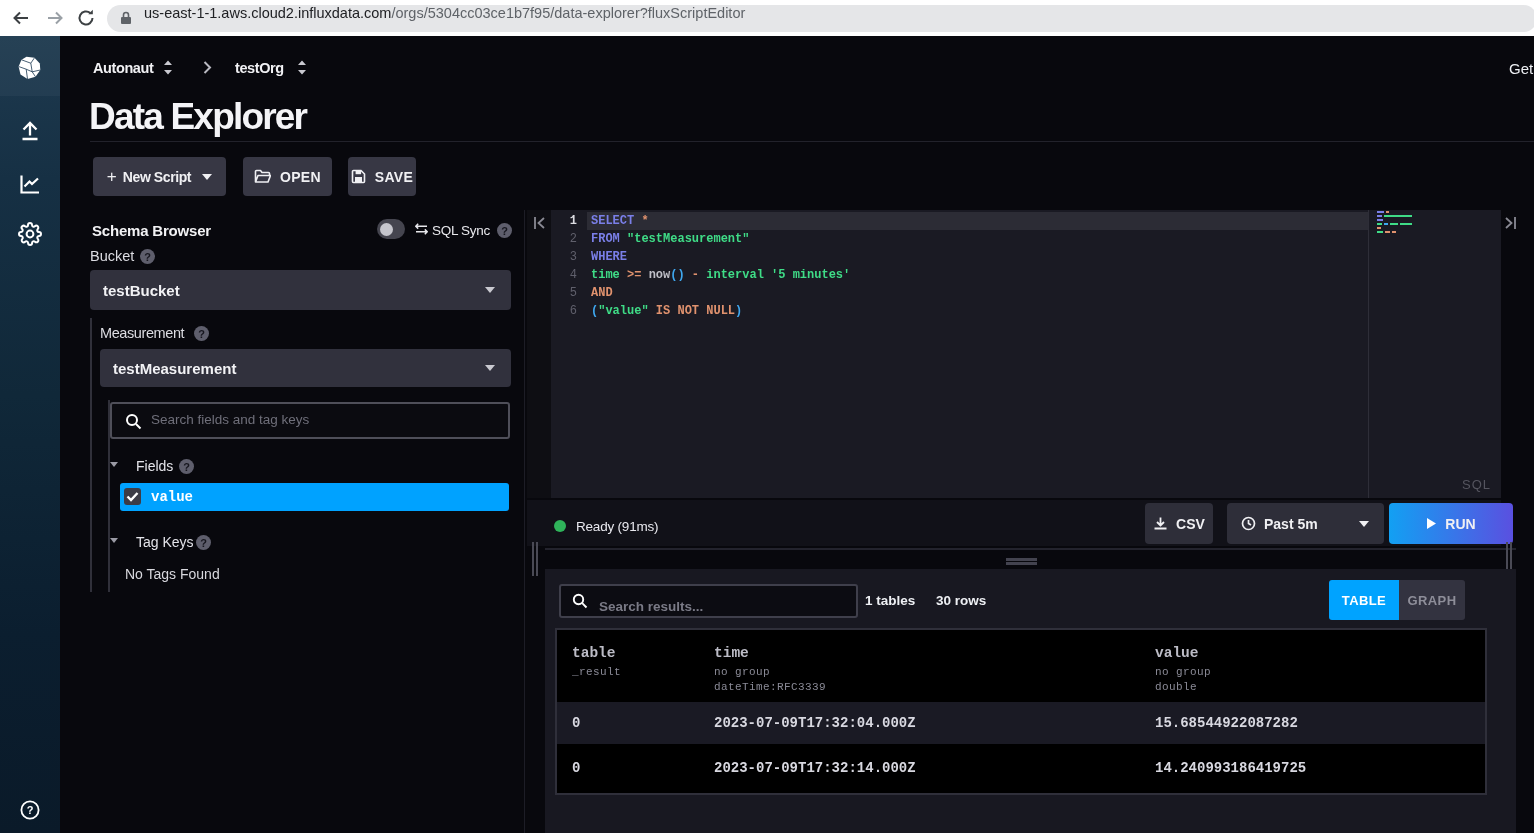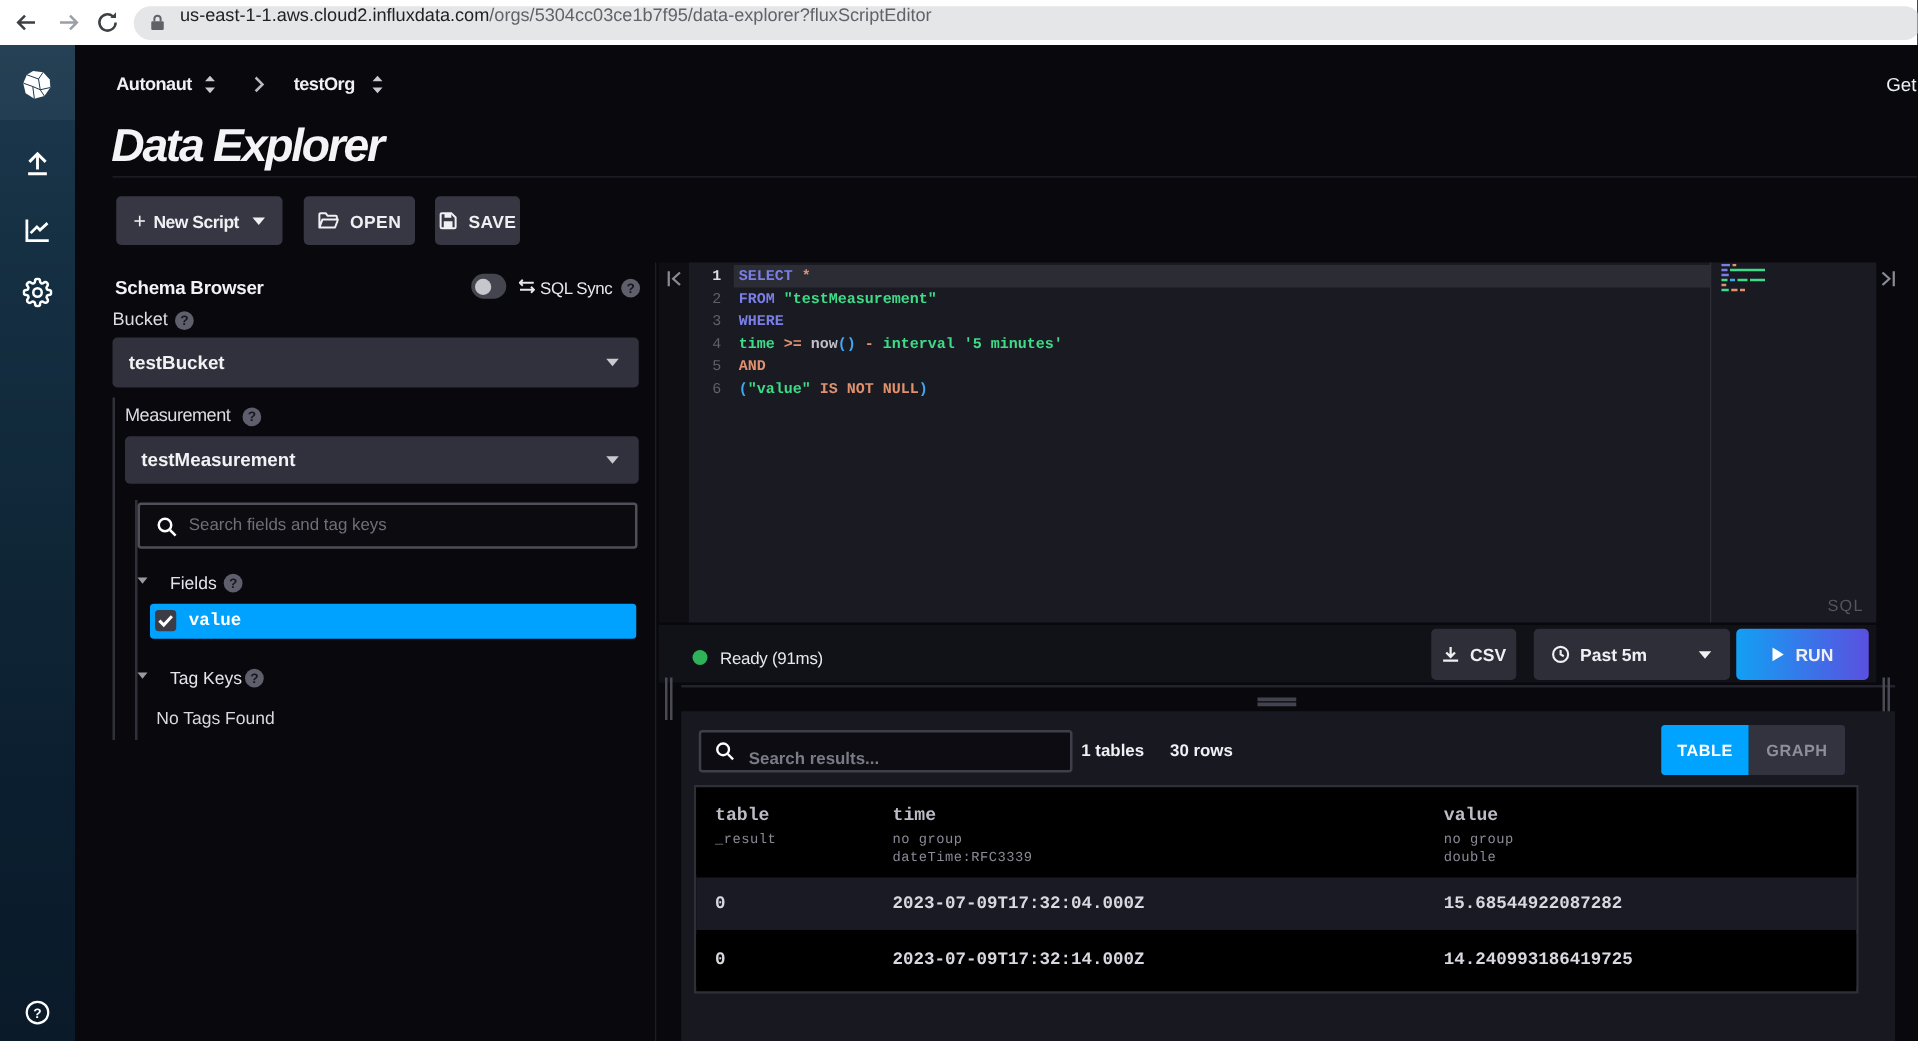--- a/index.html
+++ b/index.html
@@ -12,21 +12,21 @@
   #chrome { left:0; top:0; width:1534px; height:36px; background:#ffffff; }
   #urlpill { left:107px; top:5px; width:1430px; height:27px; background:#e5e6e8; border-radius:14px; }
   #urltxt { left:144px; top:0; height:27px; line-height:27px; font-size:14.5px; color:#202124; white-space:nowrap; }
   
   #sidebar { left:0; top:36px; width:60px; height:797px;
     background:linear-gradient(180deg,#1e3a4f 0%,#163044 18%,#102839 45%,#0b1e2f 75%,#0a1a29 100%); }
   #logocell { left:0; top:0; width:60px; height:60px; background:rgba(255,255,255,0.04); }
   .navicon { left:0; width:60px; height:52px; display:flex; align-items:center; justify-content:center; }
   
   .crumb { font-weight:bold; font-size:14.5px; letter-spacing:-0.4px; color:#f1f1f4; }
-  #h1 { left:89px; top:96px; font-size:37px; font-weight:bold; color:#f4f4f7; letter-spacing:-1.8px;font-style:italic; }
+  #h1 { left:89px; top:96px; font-size:37px; font-weight:bold; color:#f4f4f7; letter-spacing:-1.8px; }
   #hdiv { left:90px; top:141px; width:1444px; height:1px; background:#22222b; }
   .btn { position:absolute; top:157px; height:39px; background:#373744; border-radius:4px;
     color:#f0f0f3; font-weight:bold; font-size:14.5px; display:flex; align-items:center; justify-content:center; gap:9px; }
   
   .lbl { font-size:14.5px; color:#dcdce2; }
   .qmark { display:inline-flex; width:15px; height:15px; border-radius:50%; background:#5e5e6c; color:#16161e;
      font-size:11px; font-weight:bold; align-items:center; justify-content:center; }
   .dd { position:absolute; background:#31313d; border-radius:4px; display:flex; align-items:center; }
   .ddtxt { font-weight:bold; font-size:15px; color:#f2f2f5; }
   .caret { width:0; height:0; border-left:5.5px solid transparent; border-right:5.5px solid transparent; border-top:6px solid #c9c9d0; }
@@ -244,21 +244,21 @@
       CSV
     </div>
     <div class="qbtn" style="left:700px;width:157px;justify-content:flex-start">
       <svg style="margin-left:14px" width="15" height="15" viewBox="0 0 15 15">
           <circle cx="7.5" cy="7.5" r="6" stroke="#f0f0f3" stroke-width="1.7" fill="none"></circle>
           <path d="M7.5 4 V7.5 L10 9" stroke="#f0f0f3" stroke-width="1.7" fill="none"></path>
         </svg>
       Past 5m
       <span class="caret abs" style="right:15px;top:18px;border-top-color:#f0f0f3"></span>
     </div>
-    <div class="qbtn" style="left:862px;width:106px;background:linear-gradient(90deg,#12a0f3,#5a50e0)">
+    <div class="qbtn" style="left:862px;width:124px;background:linear-gradient(90deg,#12a0f3,#5a50e0)">
       <svg width="11" height="13" viewBox="0 0 11 13">
           <path d="M1 1 L10 6.5 L1 12 Z" fill="#fff"></path>
         </svg>
       RUN
     </div>
   </div>
 
   <div class="abs" style="left:545px;top:548px;width:971px;height:2px;background:#23232d"></div>
   <div class="abs" style="left:524px;top:210px;width:1px;height:623px;background:#1d1d26"></div>
   <div class="abs" style="left:532px;top:542px;width:2px;height:34px;background:#4a4a55"></div>
@@ -272,21 +272,21 @@
     <div class="abs" style="left:14px;top:15px;width:299px;height:34px;border:2px solid #3f3f4b;border-radius:3px;background:#0c0c12">
       <svg class="abs" style="left:11px;top:7px" width="16" height="16" viewBox="0 0 16 16">
         <circle cx="6.5" cy="6.5" r="4.7" stroke="#fff" stroke-width="1.9" fill="none"></circle>
           <path d="M10.2 10.2 L14.5 14.5" stroke="#fff" stroke-width="1.9"></path>
       </svg>
       <div class="abs" style="left:38px;top:13px;font-size:13.5px;font-weight:bold;color:#7a7a86">Search results...</div>
     </div>
     <div class="abs" style="left:320px;top:24px;font-size:13.5px;font-weight:bold;color:#eef0f4">1 tables</div>
     <div class="abs" style="left:391px;top:24px;font-size:13.5px;font-weight:bold;color:#eef0f4">30 rows</div>
     <div class="abs" style="left:784px;top:11px;width:70px;height:40px;background:#00a3ff;border-radius:3px 0 0 3px;display:flex;align-items:center;justify-content:center;font-size:13px;font-weight:bold;color:#fff;letter-spacing:0.4px">TABLE</div>
-    <div class="abs" style="left:854px;top:11px;width:77px;height:40px;background:#333340;border-radius:0 3px 3px 0;display:flex;align-items:center;justify-content:center;font-size:13px;font-weight:bold;color:#8e8e99;letter-spacing:0.4px">GRAPH</div>
+    <div class="abs" style="left:854px;top:11px;width:66px;height:40px;background:#333340;border-radius:0 3px 3px 0;display:flex;align-items:center;justify-content:center;font-size:13px;font-weight:bold;color:#8e8e99;letter-spacing:0.4px">GRAPH</div>
 
     <div id="rtable" class="abs">
       <div class="abs" style="left:0;top:0;width:928px;height:70px;background:#000">
         <div class="hcell abs" style="left:15px;top:15px">table</div>
         <div class="hsub abs" style="left:15px;top:36px">_result</div>
         <div class="hcell abs" style="left:157px;top:15px">time</div>
         <div class="hsub abs" style="left:157px;top:36px">no group</div>
         <div class="hsub abs" style="left:157px;top:51px">dateTime:RFC3339</div>
         <div class="hcell abs" style="left:598px;top:15px">value</div>
         <div class="hsub abs" style="left:598px;top:36px">no group</div>

